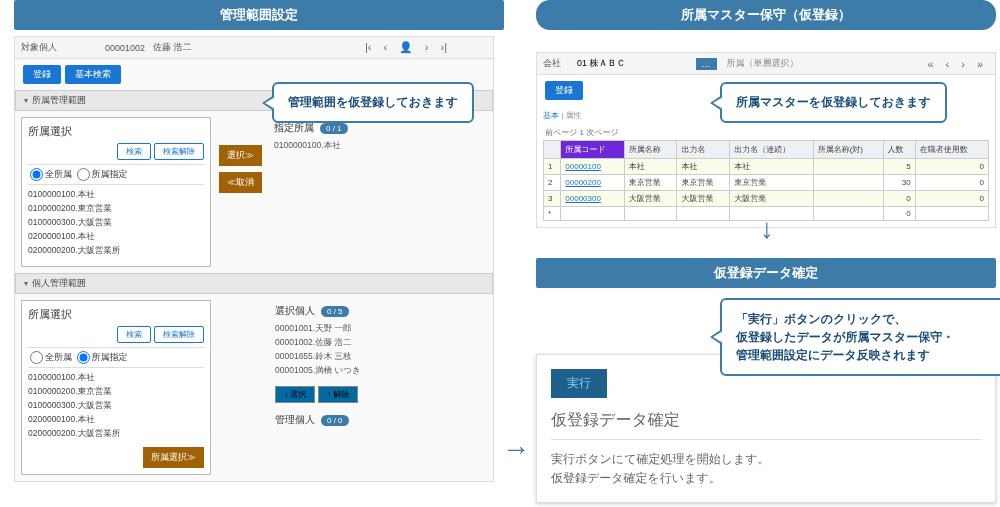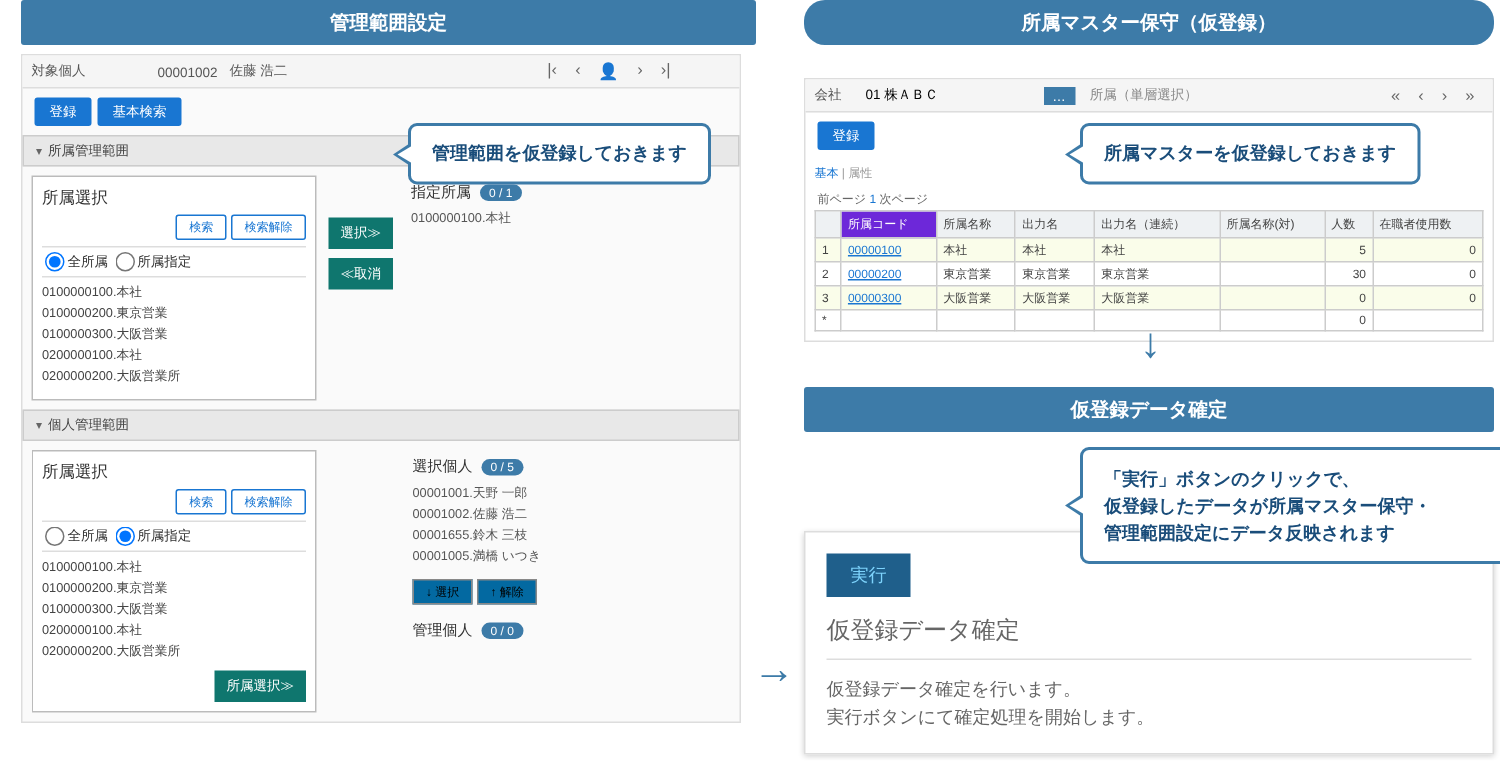--- a/index.html
+++ b/index.html
@@ -29,21 +29,21 @@
 .sel-box { border: 1px solid #bbb; padding: 6px; flex: 0 0 190px; background: #fff; }
 .sel-box h4 { font-size: 11px; font-weight: normal; color: #333; margin-bottom: 4px; }
 .sel-box .small-btns { text-align: right; margin-bottom: 4px; }
 .radio-row { font-size: 9px; color: #333; padding: 3px 0; border-top: 1px solid #ddd; border-bottom: 1px solid #ddd; margin-bottom: 3px; }
 .radio-row input { margin: 0 2px 0 2px; vertical-align: middle; }
 .radio-row label { vertical-align: middle; }
 .list { font-size: 8.5px; color: #444; max-height: 72px; overflow: auto; }
 .list div { padding: 1px 0; }
 
 .mid-btns { display: flex; flex-direction: column; gap: 6px; padding-top: 28px; }
-.btn-green { background: #0f766e; color: #fff; border: none; padding: 4px 8px; font-size: 9px; cursor: pointer; }
+.btn-green { background: #a16207; color: #fff; border: none; padding: 4px 8px; font-size: 9px; cursor: pointer; }
 
 .right-box { flex: 1; padding: 4px; }
 .count-head { font-size: 10px; color: #333; display: flex; align-items: center; gap: 6px; margin-bottom: 4px; }
 .badge { background: #3d7ba8; color: #fff; padding: 1px 6px; border-radius: 8px; font-size: 8px; }
 .item-line { font-size: 8.5px; color: #555; padding: 1px 0; }
 
 .btn-grey { background: #0369a1; border: 1px solid #888; padding: 2px 8px; font-size: 8px; cursor: pointer; }
 
 
 .bubble { position: absolute; background: #fff; border: 2px solid #3d7ba8; border-radius: 6px; padding: 10px 14px; font-size: 12px; color: #1a4d7a; font-weight: bold; z-index: 10; }
@@ -283,17 +283,17 @@
 
 <div class="confirm-title">
   <div class="title-bar">仮登録データ確定</div>
 </div>
 <div class="bubble bl bubble3" style="white-space:pre-line">「実行」ボタンのクリックで、
 仮登録したデータが所属マスター保守・
 管理範囲設定にデータ反映されます</div>
 <div class="confirm-card">
   <button class="btn-exec">実行</button>
   <h3>仮登録データ確定</h3>
+  <p>実行ボタンにて確定処理を開始します。</p>
   <p>仮登録データ確定を行います。</p>
-  <p>実行ボタンにて確定処理を開始します。</p>
 </div>
 
 <div class="arrow right-a">→</div>
 
 </body></html>

